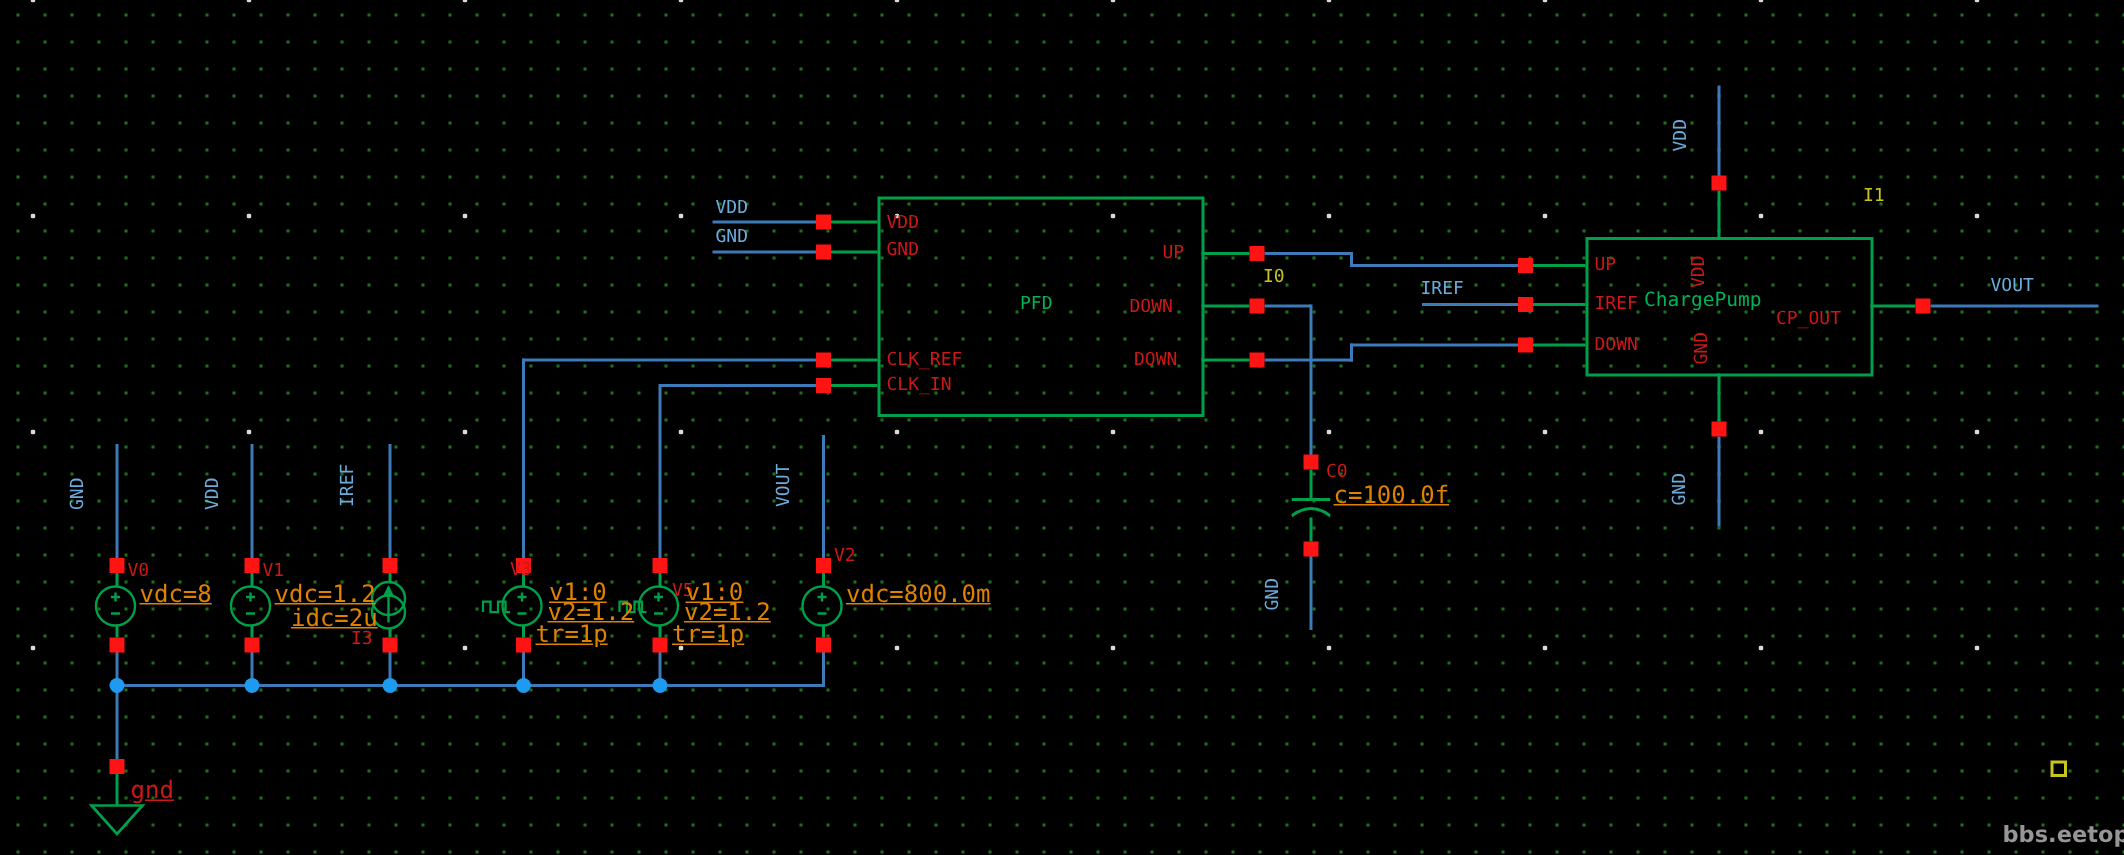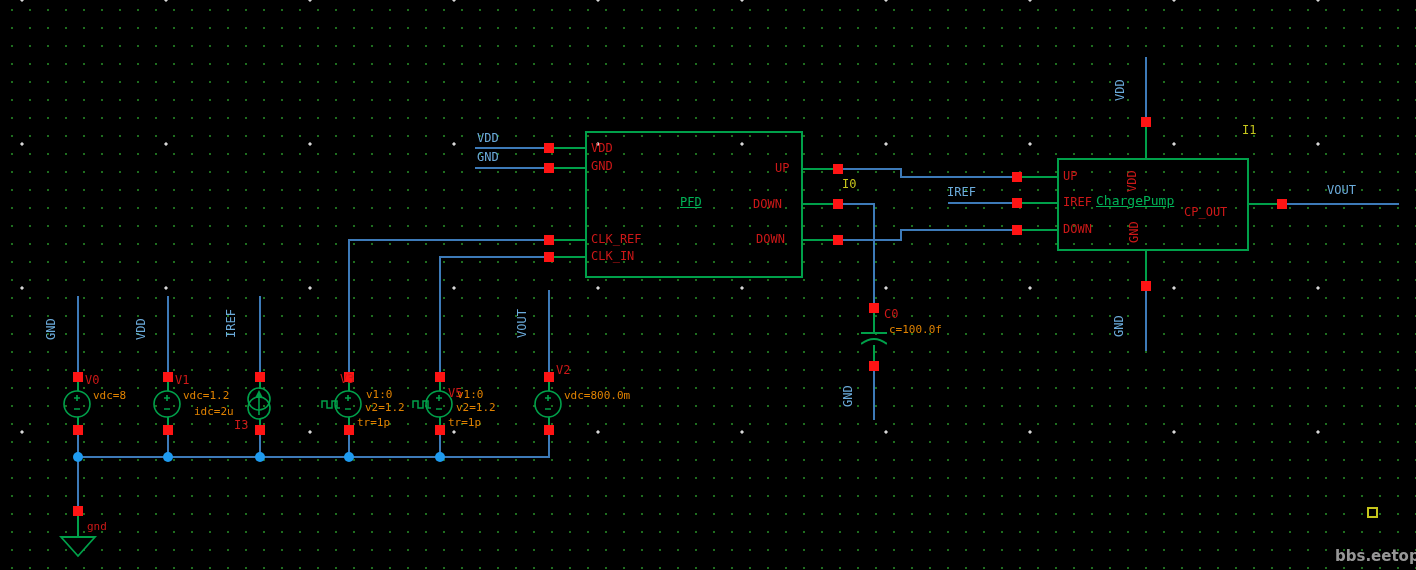--- a/index.html
+++ b/index.html
@@ -12,26 +12,26 @@
     background-size:144px 144px, 18px 18px;
     background-position:94px 72px, 3px 1px;
     font-family:"DejaVu Sans Mono", monospace;
   }
   .wire{position:absolute;background:#3d7ab8;}
   .gwire{position:absolute;background:#00a04a;}
   .pin{position:absolute;width:10px;height:10px;background:#ff1414;}
   .junction{position:absolute;width:10px;height:10px;border-radius:50%;background:#1e9bf0;}
   .block{position:absolute;border:2px solid #00a04a;}
   .lbl{position:absolute;font-size:12px;line-height:13px;white-space:nowrap;}
-  .sm{font-size:11px;line-height:12px;}
+  .sm{font-size:16px;line-height:12px;text-decoration:underline;}
   .blue{color:#6cacdc;}
   .red{color:#cd1818;}
   .orange{color:#e08200;}
   .yellow{color:#c6c61c;}
-  .green{color:#00b357;text-decoration:underline;}
+  .green{color:#00b357;}
   .vlabel{position:absolute;transform:rotate(-90deg);transform-origin:0 100%;
     font-size:12px;line-height:14px;height:14px;white-space:nowrap;color:#6cacdc;}
   .vred{color:#cd1818;}
   .sym{position:absolute;}
   #watermark{position:absolute;left:1335px;top:547px;font-family:"DejaVu Sans",sans-serif;
     font-weight:bold;font-size:15px;color:#969696;}
   #origin-marker{position:absolute;left:1367px;top:507px;width:7px;height:7px;border:2px solid #c6c61c;}
 </style>
 </head>
 <body>

